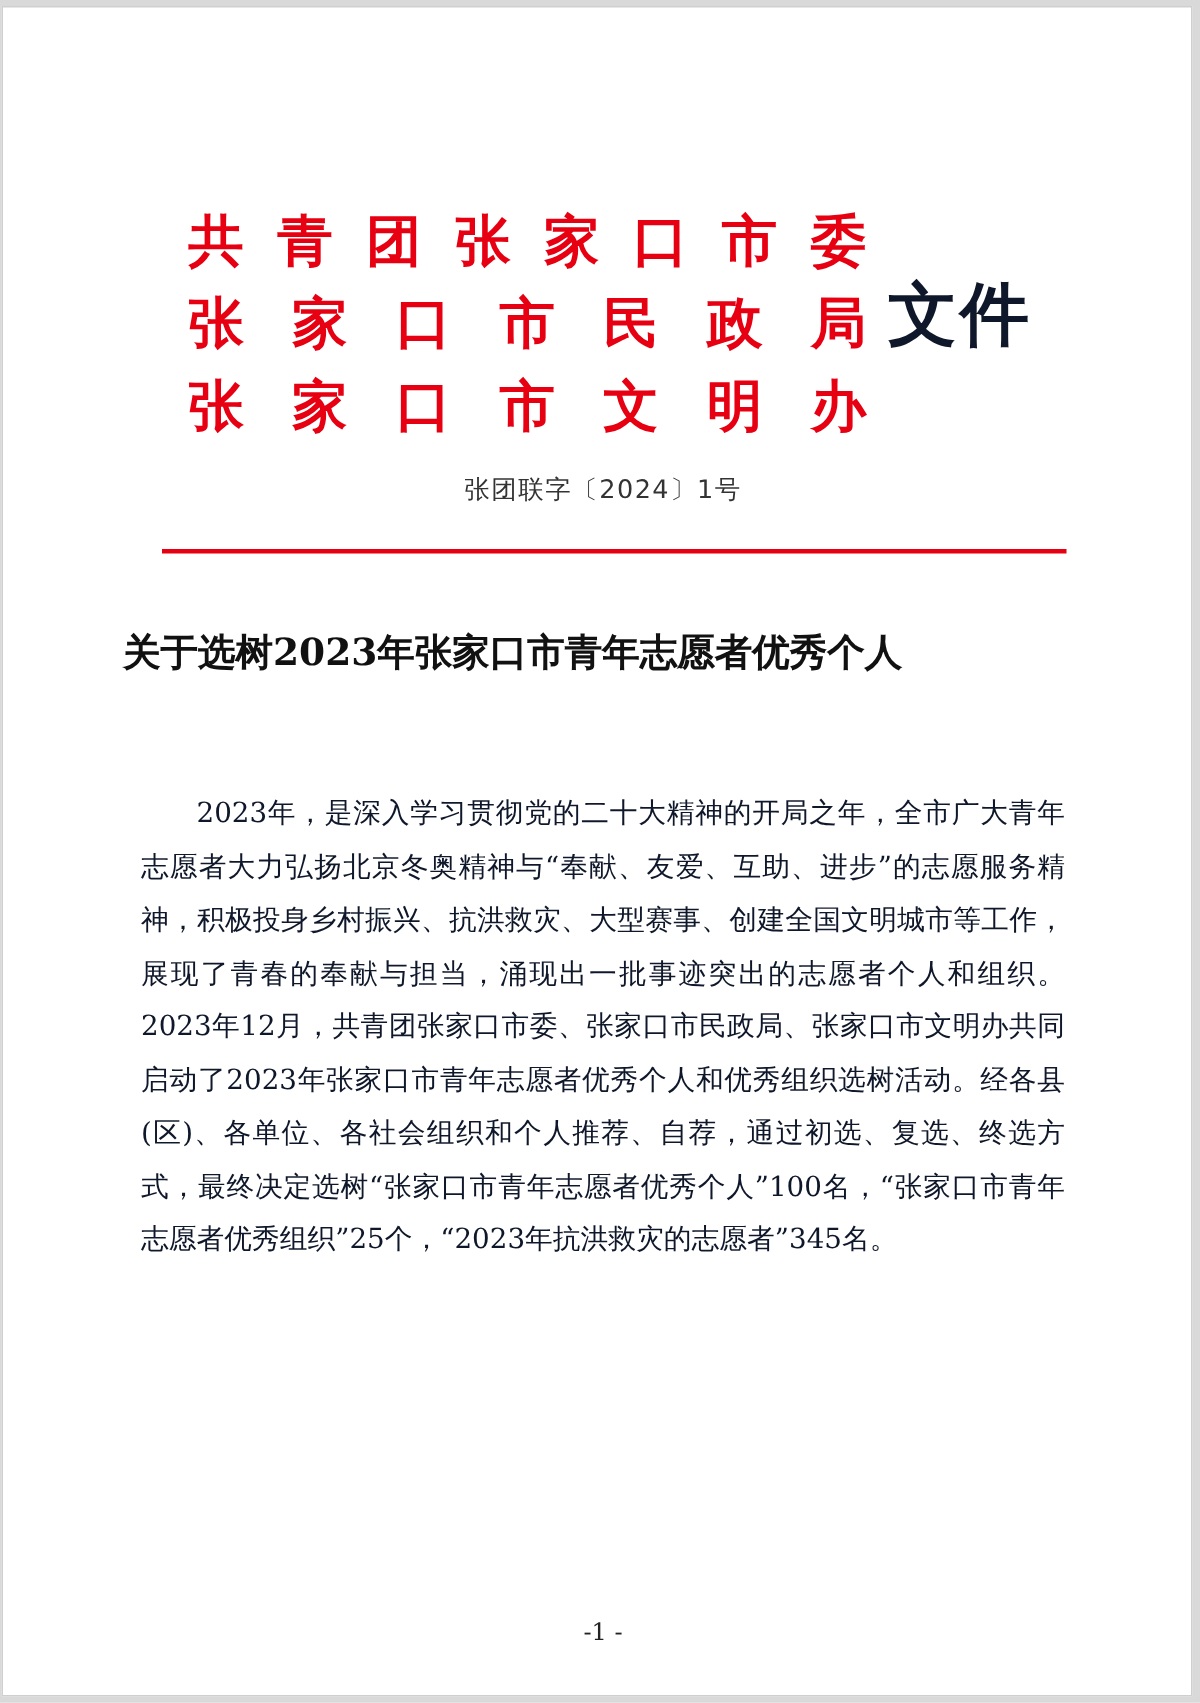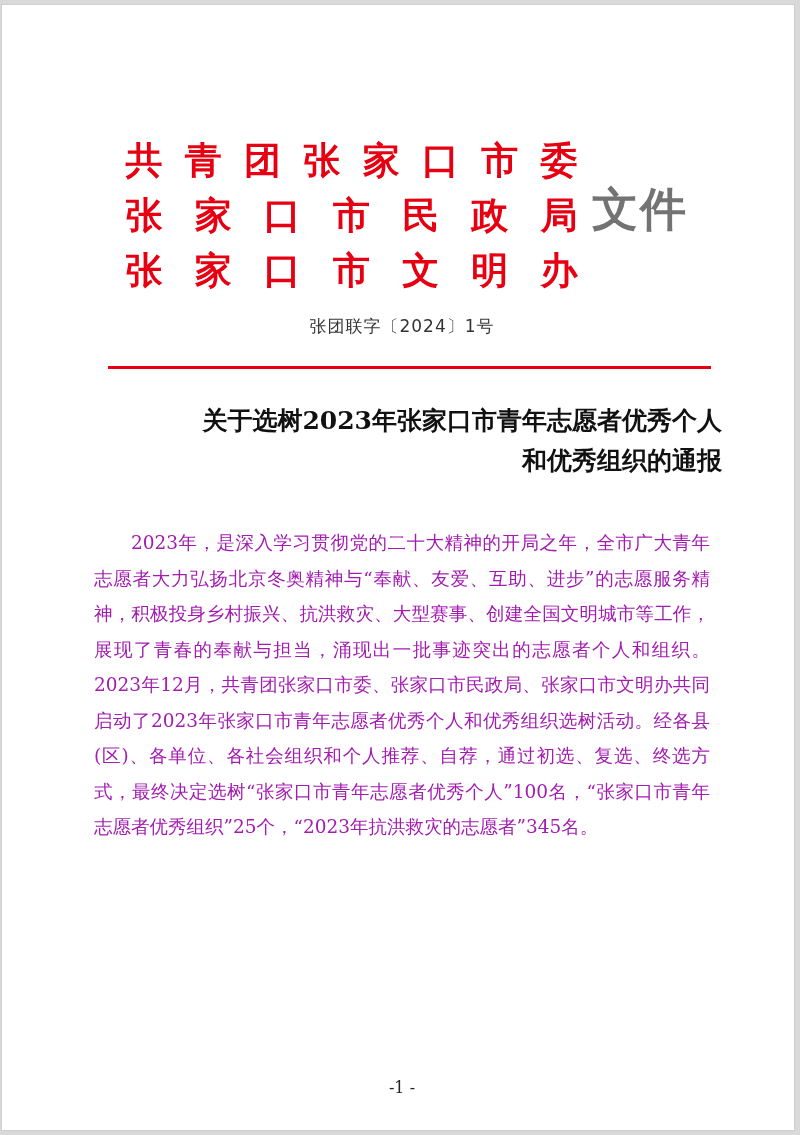--- a/index.html
+++ b/index.html
@@ -39,21 +39,21 @@
       white-space: nowrap;
       display: flex;
       justify-content: space-between;
       width: 455px;
     }
     .issuer-line span { display: inline-block; width: 40px; text-align: center; }
     .doc-word {
       position: absolute;
       left: 590px;
       top: 176px;
-      color: #737373;
+      color: #0f172a;
       font-size: 46px;
       font-weight: bold;
       letter-spacing: 2px;
       line-height: 56px;
       white-space: nowrap;
     }
     .doc-number {
       position: absolute;
       left: 0;
       width: 800px;
@@ -69,35 +69,35 @@
       left: 106px;
       top: 361px;
       width: 603px;
       height: 3px;
       background: #e60012;
     }
     .title {
       position: absolute;
       left: 80px;
       width: 640px;
-      top: 396px;
-      text-align: right;
+      top: 410px;
+      text-align: left;
       font-size: 25px;
       font-weight: bold;
       line-height: 40px;
       color: #111111;
     }
     .body-text {
       position: absolute;
       left: 92px;
       top: 520px;
       width: 616px;
       font-size: 18.5px;
       line-height: 35.5px;
-      color: #a21caf;
+      color: #0f172a;
       text-align: justify;
     }
     .body-text p {
       margin: 0 0 0 0;
       text-indent: 2em;
     }
     .page-number {
       position: absolute;
       left: 0;
       width: 800px;
@@ -144,21 +144,20 @@
   </div>
 
   <div class="doc-word">文件</div>
 
   <div class="doc-number">张团联字〔2024〕1号</div>
 
   <div class="red-rule"></div>
 
   <div class="title">
     <div>关于选树2023年张家口市青年志愿者优秀个人</div>
-    <div>和优秀组织的通报</div>
   </div>
 
   <div class="body-text">
     <p>2023年，是深入学习贯彻党的二十大精神的开局之年，全市广大青年志愿者大力弘扬北京冬奥精神与“奉献、友爱、互助、进步”的志愿服务精神，积极投身乡村振兴、抗洪救灾、大型赛事、创建全国文明城市等工作，展现了青春的奉献与担当，涌现出一批事迹突出的志愿者个人和组织。2023年12月，共青团张家口市委、张家口市民政局、张家口市文明办共同启动了2023年张家口市青年志愿者优秀个人和优秀组织选树活动。经各县(区)、各单位、各社会组织和个人推荐、自荐，通过初选、复选、终选方式，最终决定选树“张家口市青年志愿者优秀个人”100名，“张家口市青年志愿者优秀组织”25个，“2023年抗洪救灾的志愿者”345名。</p>
   </div>
 
   <div class="page-number">-1 -</div>
 
 </div>
 

